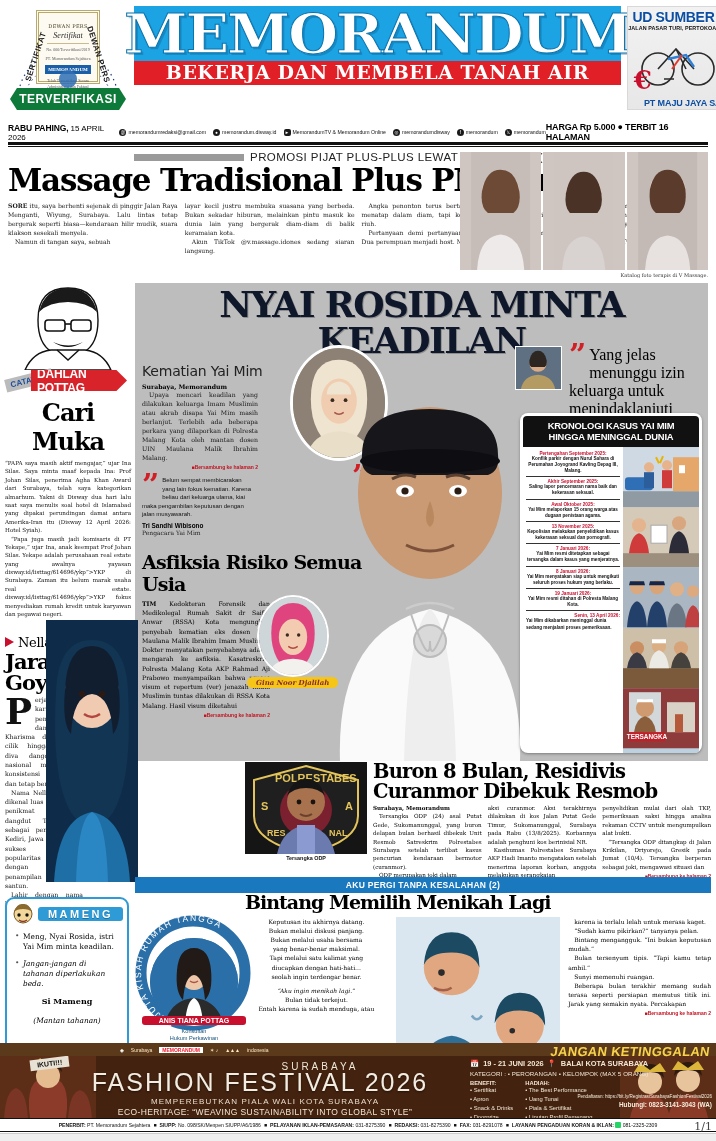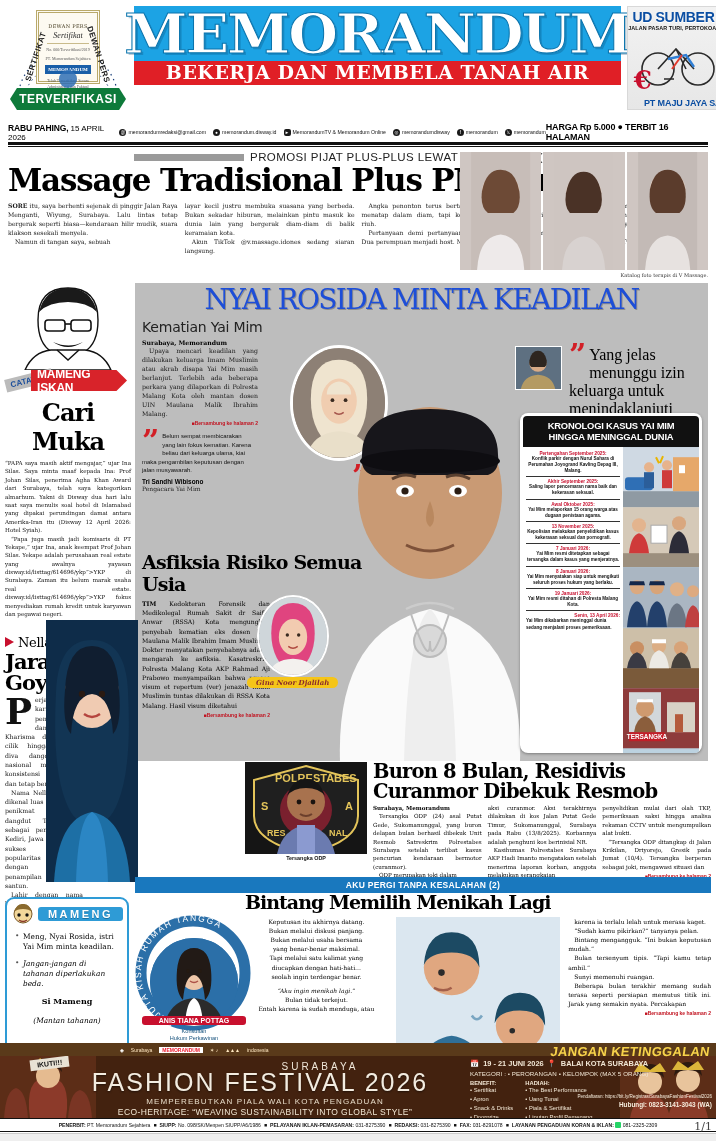--- a/index.html
+++ b/index.html
@@ -70,22 +70,22 @@
   .cols4 .col p { text-indent:7px; }
   .cols4 .col p.first { text-indent:0; }
   .cont { color:#c1121f; font-family:"Liberation Sans", sans-serif; font-weight:bold; font-size:5px; text-align:right; display:block; margin-top:2px;}
   .cont::before { content:"\25A0 "; }
   .photos-top { position:absolute; right:8px; top:152px; width:248px; height:118px; display:flex; gap:2px; }
   .ph { flex:1 1 0; background:#cfc6c2; position:relative; overflow:hidden; }
   .topcap { position:absolute; right:8px; top:272px; font-family:"DejaVu Serif",serif; font-size:5px; color:#333;}
 
   
   .mainblock { position:absolute; left:135px; top:283px; width:573px; height:478px; background:#bdbdbd; overflow:hidden;}
-  .bighead { font-family:"DejaVu Serif", serif; font-weight:normal; font-size:28px; letter-spacing:-1.6px;
-     color:#1d4ed8; text-align:center; padding:3px 4px 0 4px; line-height:1; text-shadow:1px 1px 0 rgba(0,0,0,.25);}
+  .bighead { font-family:"DejaVu Serif", serif; font-weight:bold; font-size:36px; letter-spacing:-1.6px;
+     color:#0f172a; text-align:center; padding:3px 4px 0 4px; line-height:1; text-shadow:1px 1px 0 rgba(0,0,0,.25);}
   .subhead { font-family:"DejaVu Sans", sans-serif; font-size:14px; color:#222; padding:5px 0 0 7px; letter-spacing:-.2px;}
   .lede { width:123px; padding:4px 0 0 7px; }
   .lede .dl { font-family:"DejaVu Serif",serif; font-weight:bold; font-size:6.2px; }
   .lede p { font-family:"DejaVu Serif",serif; font-size:6.2px; line-height:1.46; text-align:justify; text-indent:7px; color:#141414;}
 
   .quote { width:118px; padding:6px 0 0 7px; }
   .qmark { color:#D21F26; font-family:"DejaVu Serif",serif; font-size:30px; line-height:.62; font-weight:bold; float:left; margin-right:3px;}
   .quote .qt { font-family:"Liberation Sans", sans-serif; font-size:6px; line-height:1.42; color:#111; }
   .quote .qn { font-family:"Liberation Sans", sans-serif; font-weight:bold; font-size:6.4px; margin-top:3px; }
   .quote .qr { font-family:"DejaVu Serif", serif; font-size:6px; color:#222; }
@@ -606,21 +606,21 @@
         <rect x="36" y="36" width="20" height="11" rx="3" fill="none" stroke="#111" stroke-width="1.6"></rect>
         <rect x="62" y="36" width="20" height="11" rx="3" fill="none" stroke="#111" stroke-width="1.6"></rect>
         <line x1="56" y1="40" x2="62" y2="40" stroke="#111" stroke-width="1.6"></line>
         <path d="M44 58 q15 10 30 0 q-14 7-30 0z" fill="#111"></path>
         <path d="M16 86 q8-18 26-20 h34 q18 2 26 20z" fill="#fff" stroke="#111" stroke-width="1.4"></path>
         <path d="M48 66 l11 10 l11-10" fill="none" stroke="#111" stroke-width="1.4"></path>
       </svg>
     </div>
     <div class="di-badge">
       <div class="catatan">CATATAN</div>
-      <div class="dahlan">MAMENG ISKAN</div>
+      <div class="dahlan">DAHLAN POTTAG</div>
     </div>
     <div class="carimuka">Cari Muka</div>
     <div class="ltext">
       <p class="first">“PAPA saya masih aktif mengajar,” ujar Ina Silas. Saya minta maaf kepada Ina: Prof Johan Silas, penerima Agha Khan Award dari Surabaya, telah saya kategorikan almarhum. Yakni di Disway dua hari lalu saat saya menulis soal hotel di Islamabad yang dipakai perundingan damai antara Amerika-Iran itu (Disway 12 April 2026: Hotel Syiah).</p>
       <p>“Papa juga masih jadi komisaris di PT Yekape,” ujar Ina, anak keempat Prof Johan Silas. Yekape adalah perusahaan real estate yang awalnya yayasan disway.id/listtag/614696/ykp”&gt;YKP di Surabaya. Zaman itu belum marak usaha real estate. disway.id/listtag/614696/ykp”&gt;YKP fokus menyediakan rumah kredit untuk karyawan dan pegawai negeri.</p>
       <span class="cont">Bersambung ke halaman 2</span>
     </div>
 
     <div class="nella-k">
       <div class="tri"></div>
@@ -814,21 +814,21 @@
         <path d="M10 62 q4-22 20-24 q16 2 20 24z" fill="#8a3b28"></path>
         <circle cx="68" cy="24" r="12" fill="#e8c49c"></circle>
         <path d="M54 20 q2-14 14-14 t14 14 q-4-6-14-6 t-14 6z" fill="#2b1a10"></path>
         <path d="M52 14 l6-9 l10 7 l10-7 l6 9z" fill="#dcb63a"></path>
         <path d="M48 62 q4-22 20-24 q16 2 20 24z" fill="#8a3b28"></path>
       </svg>
     </div>
     <div class="ikuti">IKUTI!!!</div>
     <div class="ad-sby">SURABAYA</div>
     <div class="ad-ff">FASHION FESTIVAL 2026</div>
-    <div class="ad-piala">MEMPEREBUTKAN PIALA WALI KOTA PENGADUAN</div>
+    <div class="ad-piala">MEMPEREBUTKAN PIALA WALI KOTA SURABAYA</div>
     <div class="ad-eco">ECO-HERITAGE: “WEAVING SUSTAINABILITY INTO GLOBAL STYLE”</div>
 
     <div class="ad-meta">
       <div class="row1">
         <span>📅</span>
         <span>19 - 21 JUNI 2026</span>
         <span style="color:#f0c040">📍</span>
         <span>BALAI KOTA SURABAYA</span>
       </div>
       <div class="kat">KATEGORI : • PERORANGAN  • KELOMPOK (MAX 5 ORANG)</div>

